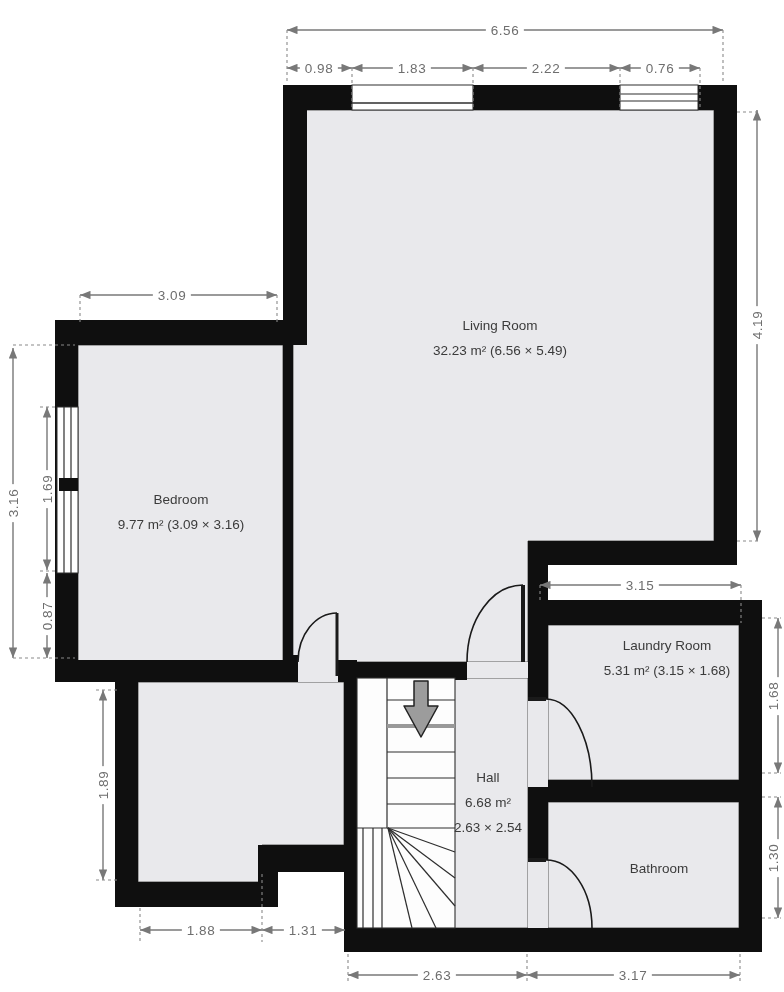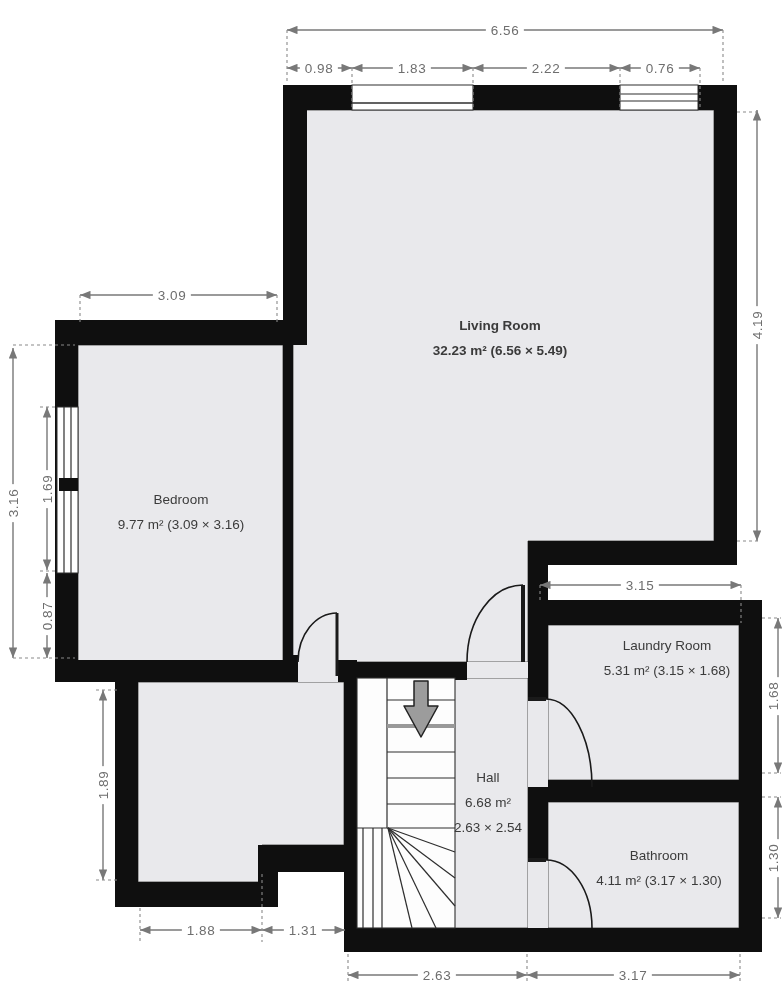--- a/index.html
+++ b/index.html
@@ -168,40 +168,39 @@
     <line x1="762" y1="797" x2="781" y2="797"></line>
     <line x1="762" y1="918" x2="781" y2="918"></line>
     <line x1="140" y1="908" x2="140" y2="942"></line>
     <line x1="262" y1="874" x2="262" y2="942"></line>
     <line x1="348" y1="954" x2="348" y2="984"></line>
     <line x1="527" y1="954" x2="527" y2="984"></line>
     <line x1="740" y1="954" x2="740" y2="984"></line>
   </g>
 </svg>
 
-<div class="room-label" style="left:500px;top:338px;font-weight:bold;">
+<div class="room-label" style="left:500px;top:338px;">
   <div>Living Room</div>
   <div>32.23 m² (6.56 × 5.49)</div>
 </div>
 <div class="room-label" style="left:181px;top:512px;">
   <div>Bedroom</div>
   <div>9.77 m² (3.09 × 3.16)</div>
 </div>
 <div class="room-label" style="left:488px;top:802px;">
   <div>Hall</div>
   <div>6.68 m²</div>
   <div>2.63 × 2.54</div>
 </div>
 <div class="room-label" style="left:667px;top:658px;">
   <div>Laundry Room</div>
   <div>5.31 m² (3.15 × 1.68)</div>
 </div>
 <div class="room-label" style="left:659px;top:868px;">
   <div>Bathroom</div>
-  <div>4.11 m² (3.17 × 1.30)</div>
 </div>
 
 <div class="dim" style="left:505px;top:30px;">6.56</div>
 <div class="dim" style="left:319px;top:68px;">0.98</div>
 <div class="dim" style="left:412px;top:68px;">1.83</div>
 <div class="dim" style="left:546px;top:68px;text-align:center;">2.22</div>
 <div class="dim" style="left:660px;top:68px;">0.76</div>
 <div class="dim" style="left:172px;top:295px;">3.09</div>
 <div class="dim v" style="left:13px;top:503px;">3.16</div>
 <div class="dim v" style="left:47px;top:489px;">1.69</div>

